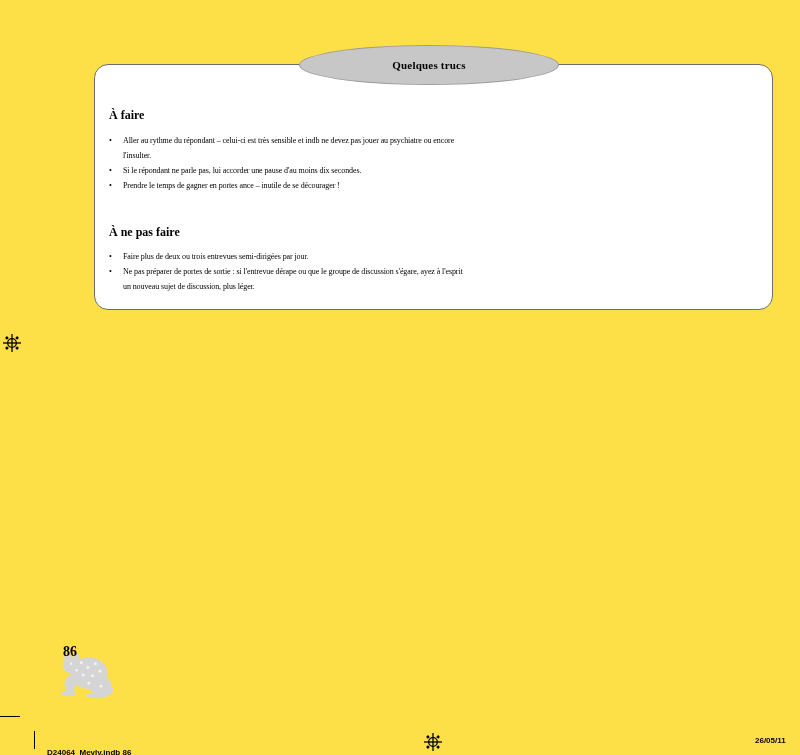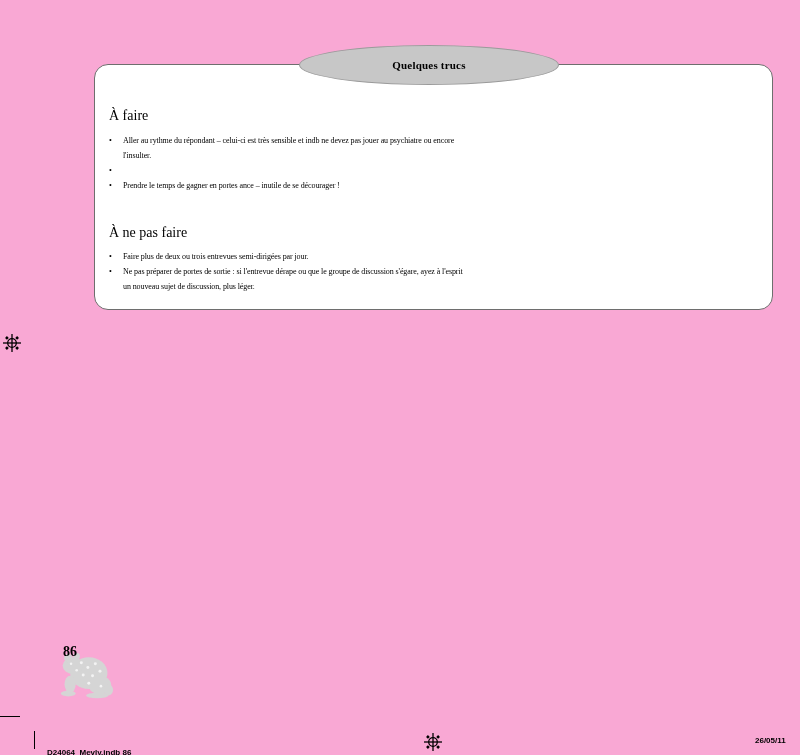--- a/index.html
+++ b/index.html
@@ -1,20 +1,20 @@
 <!DOCTYPE html>
 <html style="--ellipse-fill: #c7c7c7; --ellipse-border: #9b9b9b; --box-border: #6e6e6e; --frog-fill: #d5d5d5; --text: #000000;"><head>
 <meta charset="utf-8">
 <style>
   html, body { margin: 0; padding: 0; background: #ffffff; }
   .sheet {
     position: relative;
     width: 800px;
     height: 755px;
-    background: #f9a8d4;
+    background: #fde047;
     font-family: "Liberation Serif", serif;
     color: var(--text, #000);
     overflow: hidden;
   }
 
   
   .callout-box {
     position: absolute;
     left: 94px; top: 64px;
     width: 677px; height: 244px;
@@ -33,22 +33,22 @@
   }
   .callout-ellipse .label {
     font-weight: bold;
     font-size: 11px;
     letter-spacing: 0.2px;
   }
 
   .section-heading {
     position: absolute;
     left: 14px;
-    font-weight: normal;
-    font-size: 14px;
+    font-weight: bold;
+    font-size: 12px;
   }
   .h1 { top: 43px; }
   .h2 { top: 160px; }
 
   .bullet-list {
     position: absolute;
     left: 14px;
     width: 430px;
     font-size: 8px;
     letter-spacing: -0.1px;
@@ -122,20 +122,21 @@
     <div class="section-heading h1">À faire</div>
 
     <div class="bullet-list l1">
       <div class="li">
         <span class="bullet">•</span>
         <span class="li-text">Aller au rythme du répondant – celui-ci est très sensible et indb ne devez pas jouer au psychiatre ou encore
 l'insulter.</span>
       </div>
       <div class="li">
         <span class="bullet">•</span>
+        <span class="li-text">Si le répondant ne parle pas, lui accorder une pause d'au moins dix secondes.</span>
       </div>
       <div class="li">
         <span class="bullet">•</span>
         <span class="li-text">Prendre le temps de gagner en portes ance – inutile de se décourager !</span>
       </div>
     </div>
 
     <div class="section-heading h2">À ne pas faire</div>
 
     <div class="bullet-list l2">

